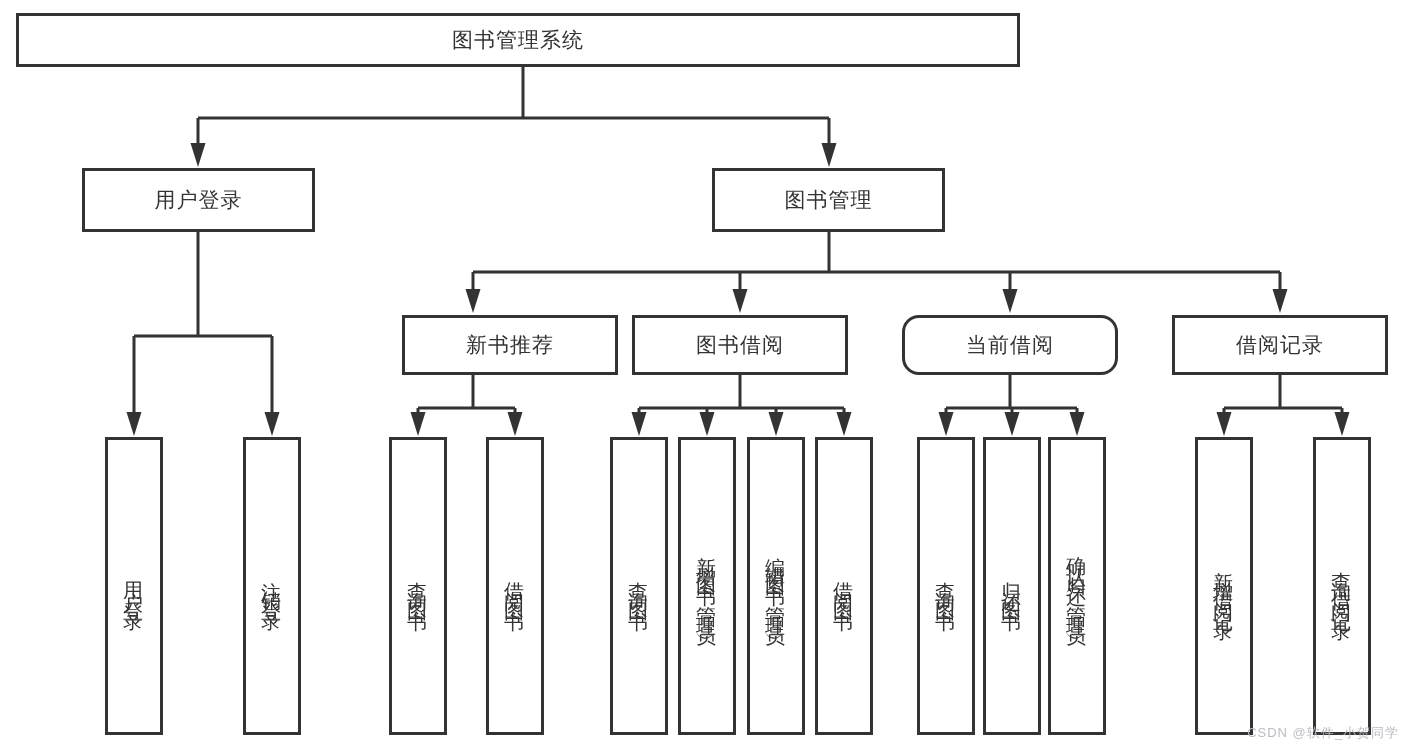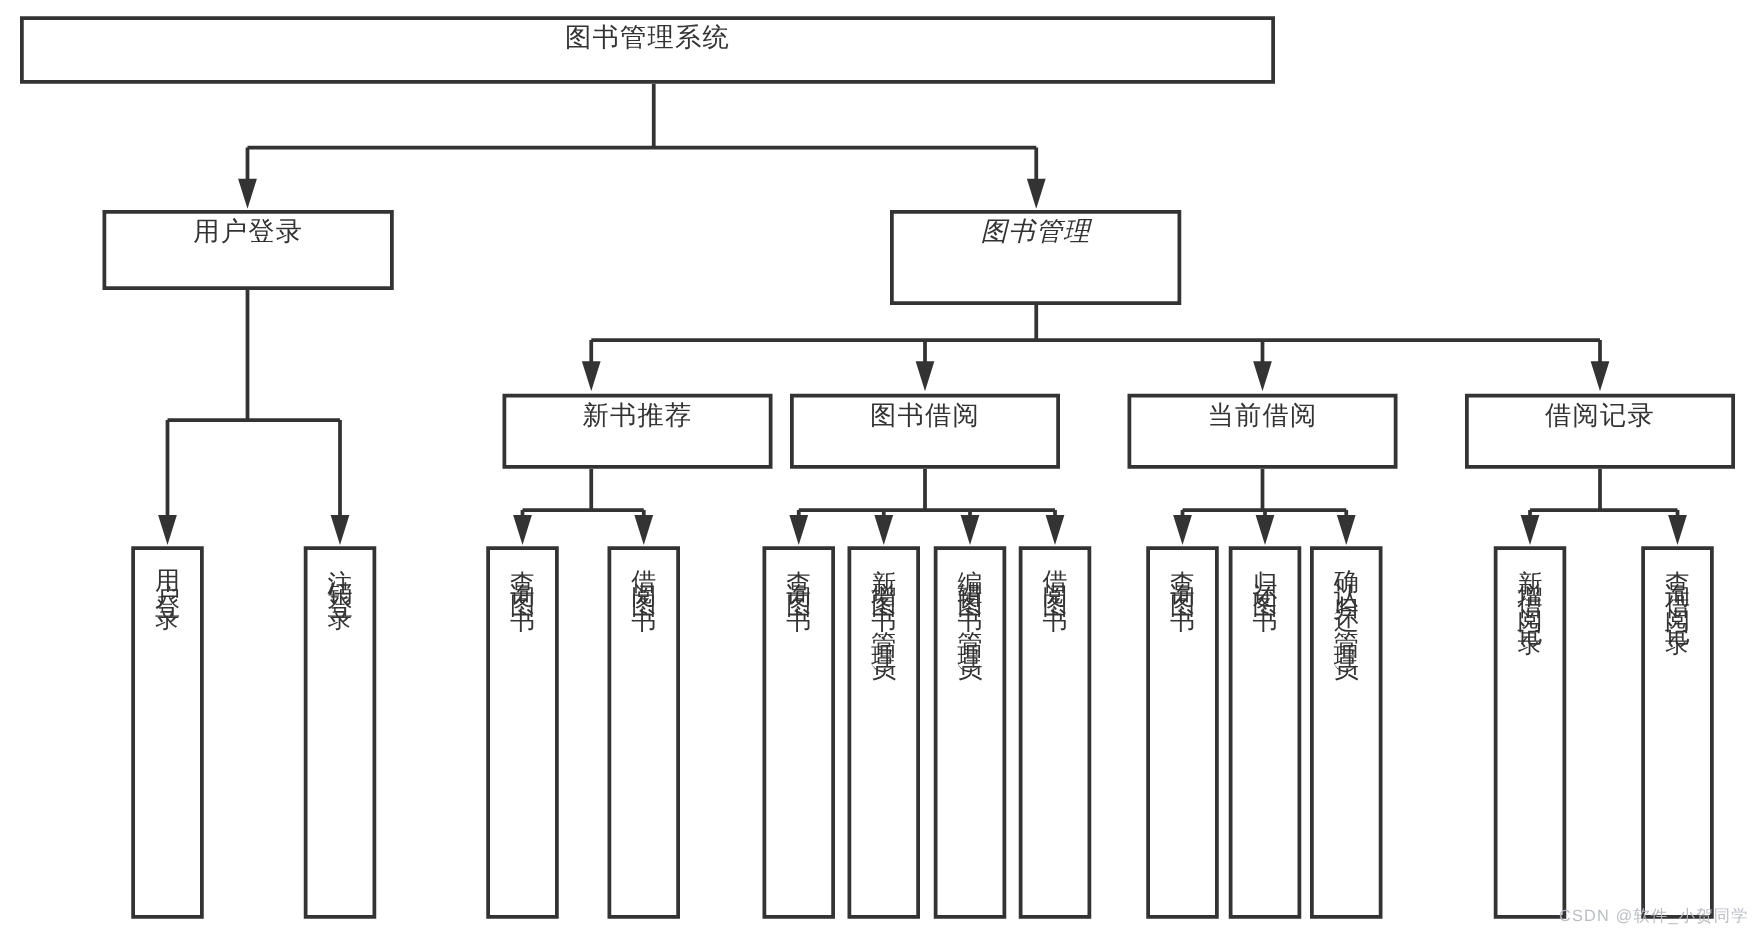--- a/index.html
+++ b/index.html
@@ -3,34 +3,34 @@
 <meta charset="utf-8">
 <style>
   html,body{margin:0;padding:0;background:#fff;}
   .stage{
     position:relative;width:1405px;height:747px;background:#ffffff;
     font-family:"Liberation Sans","DejaVu Sans",sans-serif;overflow:hidden;
   }
   .connectors{position:absolute;left:0;top:0;pointer-events:none;}
   .node,.vnode{
     position:absolute;box-sizing:border-box;border:3px solid #333333;background:#ffffff;
-    display:flex;justify-content:center;color:#333333;
+    display:flex;align-items:center;justify-content:center;color:#333333;
   }
   .node{font-size:21px;letter-spacing:1px;}
   .vnode span{
     writing-mode:vertical-rl;text-orientation:mixed;
     font-size:20px;letter-spacing:10px;color:#333333;white-space:nowrap;
   }
   
   .n-root{left:16px;top:13px;width:1004px;height:54px;}
   .n-user-login{left:82px;top:168px;width:233px;height:64px;}
-  .n-book-mgmt{left:712px;top:168px;width:233px;height:76px;font-style:italic;}
+  .n-book-mgmt{left:712px;top:168px;width:233px;height:64px;}
   .n-rec{left:365px;top:315px;width:216px;height:60px;margin-left:37px;}
   .n-bb{left:632px;top:315px;width:216px;height:60px;font-family:Liberation Mono, monospace;}
-  .n-cb{left:902px;top:315px;width:216px;height:60px;}
+  .n-cb{left:902px;top:315px;width:216px;height:60px;border-radius:17px;}
   .n-br{left:1172px;top:315px;width:216px;height:60px;}
   
   .vnode{top:437px;width:58px;height:298px;}
   .v-user{left:105px;}  .v-logout{left:243px;}
   .v-rec-q{left:389px;} .v-rec-b{left:486px;}
   .v-bb-q{left:610px;}  .v-bb-add{left:678px;} .v-bb-edit{left:747px;} .v-bb-bor{left:815px;}
   .v-cb-q{left:917px;}  .v-cb-ret{left:983px;} .v-cb-conf{left:1048px;}
   .v-br-add{left:1195px;} .v-br-q{left:1313px;}
   .watermark{
     position:absolute;right:6px;bottom:5px;font-size:13px;letter-spacing:1px;

